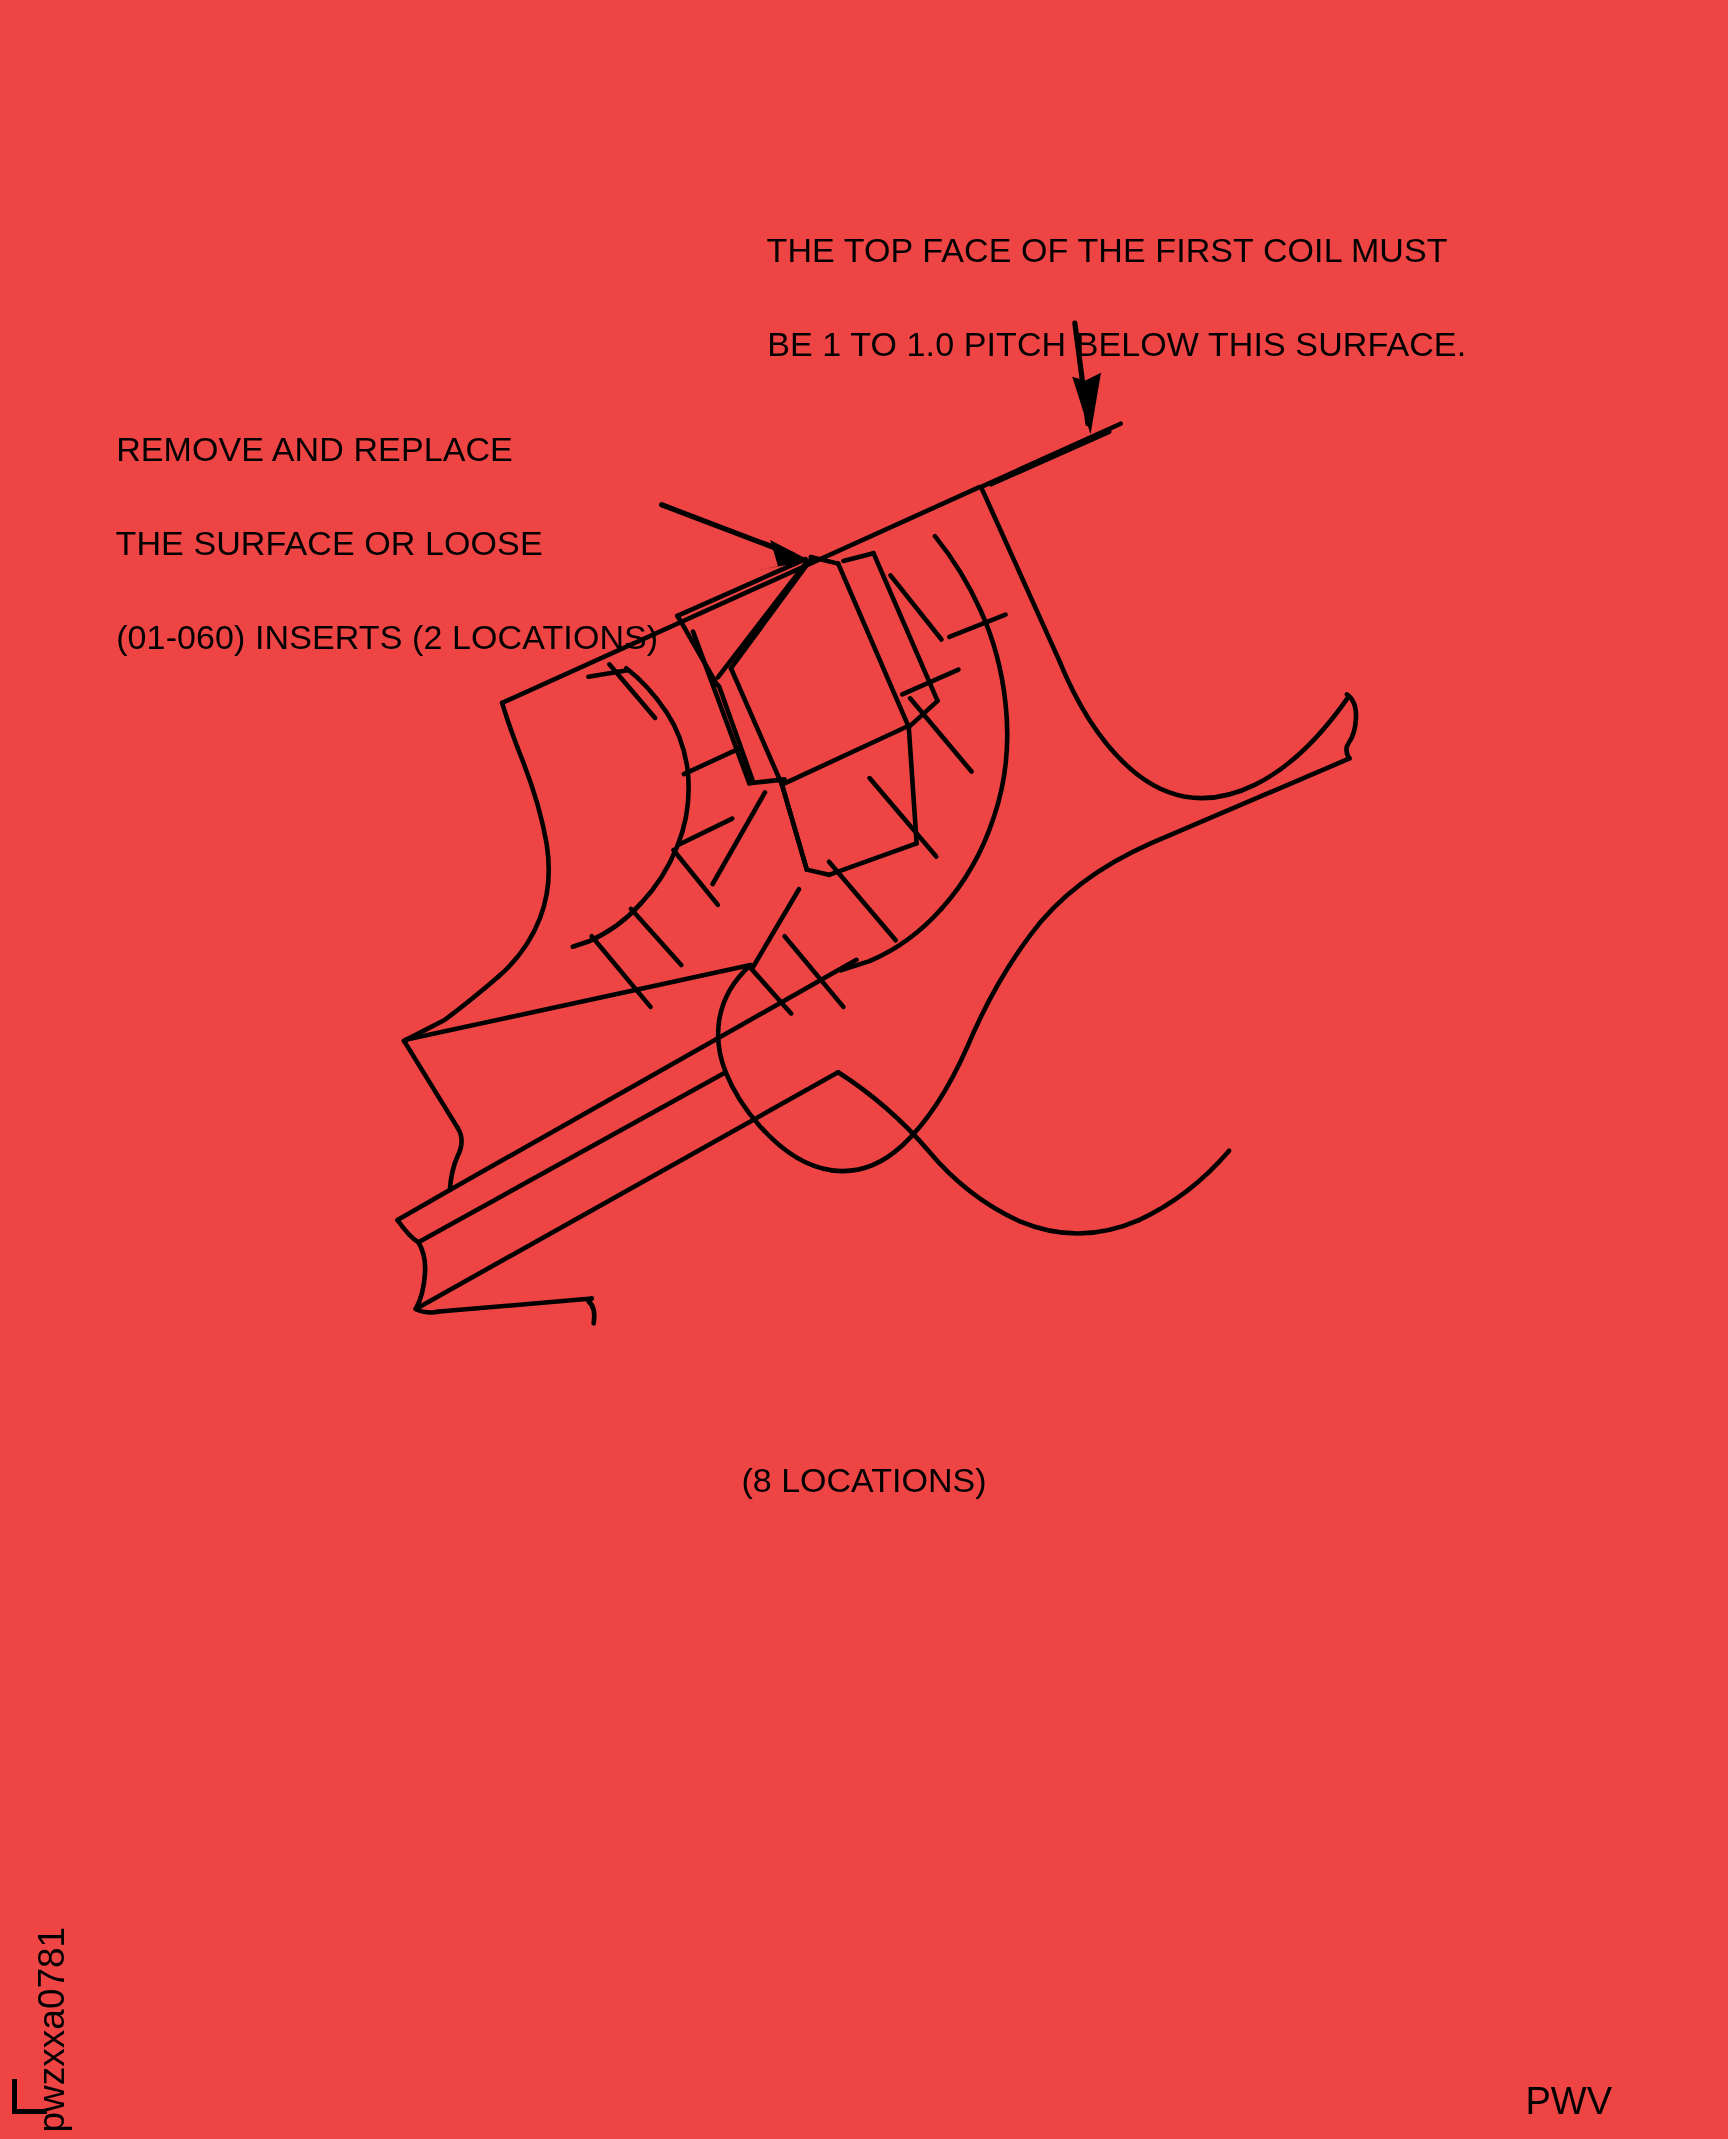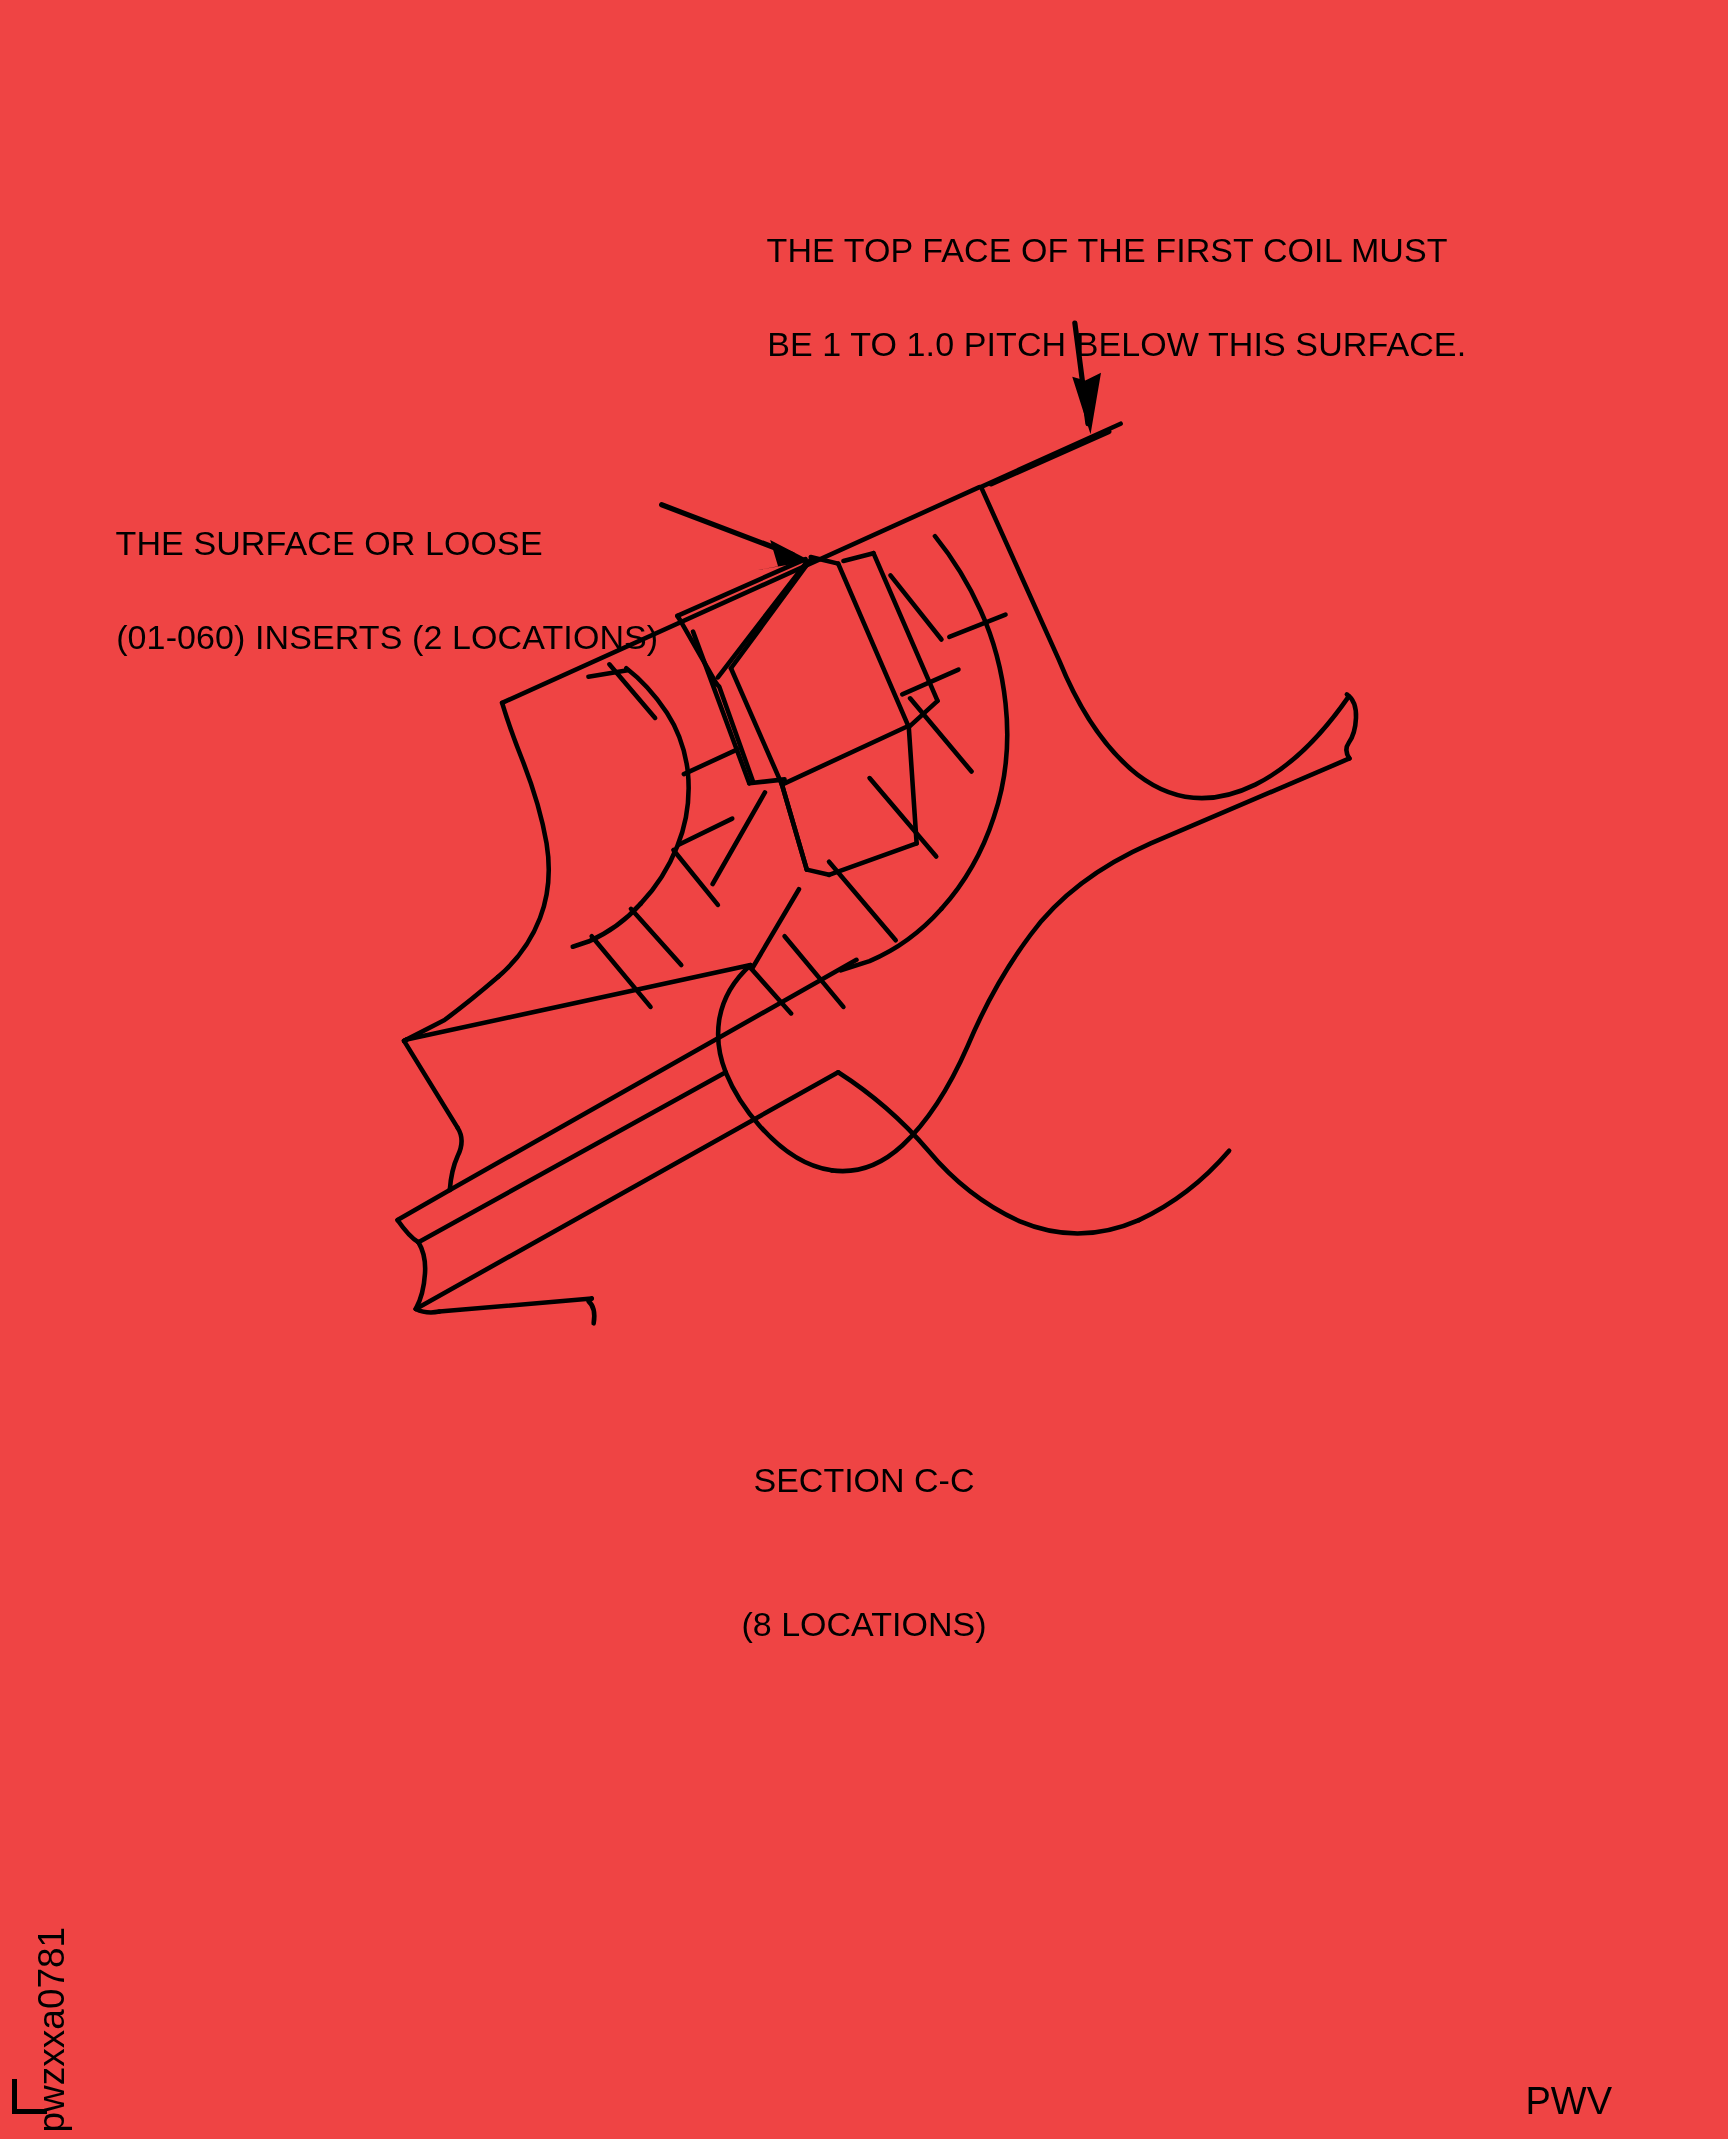--- a/index.html
+++ b/index.html
@@ -206,27 +206,26 @@
 
     </g>
   </svg>
 
   <div class="note" id="note-top">
     <span>THE TOP FACE OF THE FIRST COIL MUST</span><br>
     <span>BE 1 TO 1.0 PITCH BELOW THIS SURFACE.</span><br>
   </div>
 
   <div class="note" id="note-left">
-    <br>
+    <span>REMOVE AND REPLACE</span><br>
     <span>THE SURFACE OR LOOSE</span><br>
     <span>(01-060) INSERTS (2 LOCATIONS)</span>
   </div>
 
   <div id="caption">
-    <div>SECTION C-C</div>
     <div>(8 LOCATIONS)</div>
   </div>
 
   <div id="watermark">
     <div id="corner-mark"></div>
     <div id="watermark-text">pwzxxa0781</div>
   </div>
 
   <div id="footer-right">PWV</div>
 

